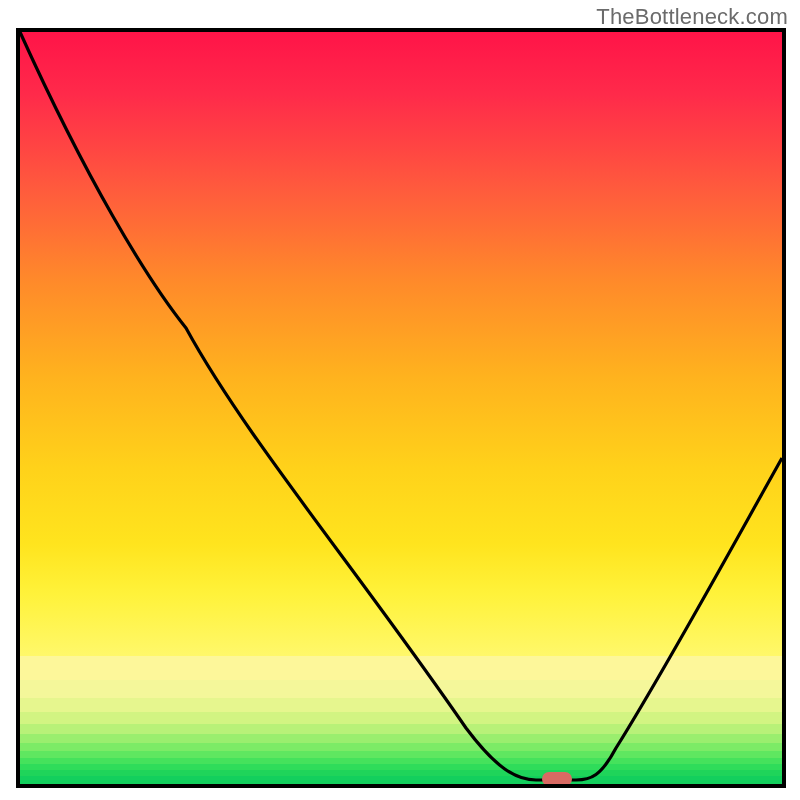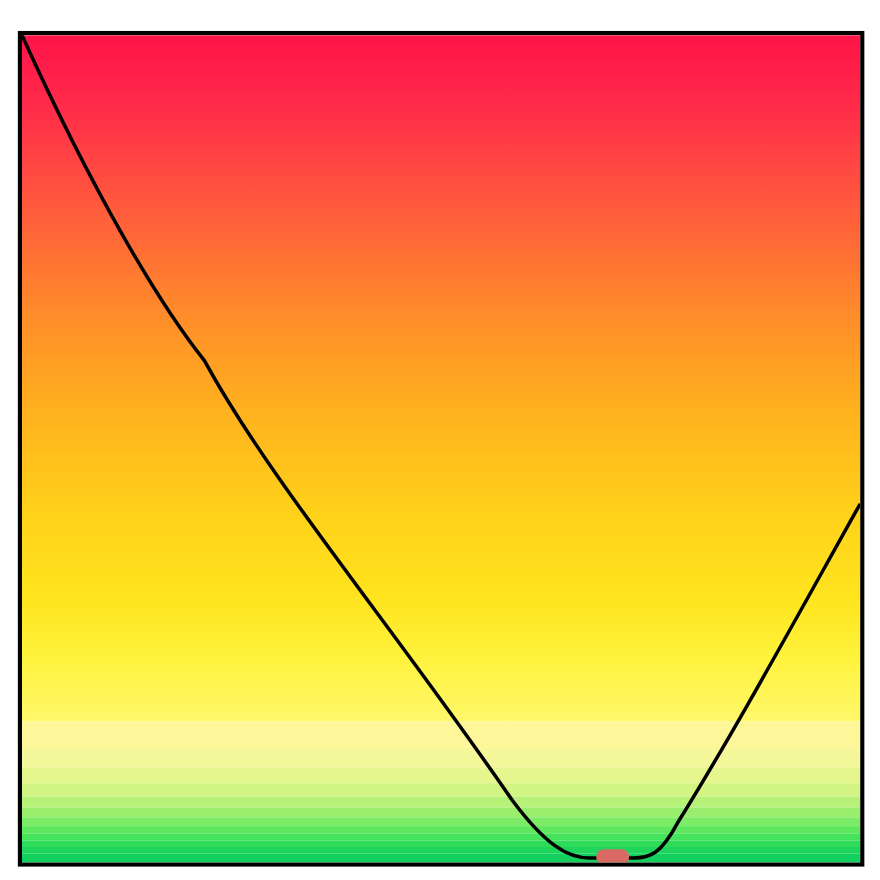--- a/index.html
+++ b/index.html
@@ -29,20 +29,21 @@
   svg.plot {
     position: absolute;
     top: 28px;
     left: 16px;
     display: block;
   }
 </style>
 </head>
 <body>
 <div class="frame">
+  <div class="watermark">TheBottleneck.com</div>
 
   <svg class="plot" width="770" height="760" viewBox="0 0 770 760">
     <defs>
 
       <linearGradient id="heat" x1="0" y1="0" x2="0" y2="1">
         <stop offset="0" stop-color="#ff1448"></stop>
         <stop offset="0.10" stop-color="#ff2a4a"></stop>
         <stop offset="0.25" stop-color="#ff5a3d"></stop>
         <stop offset="0.40" stop-color="#ff8a2a"></stop>
         <stop offset="0.55" stop-color="#ffb21e"></stop>

